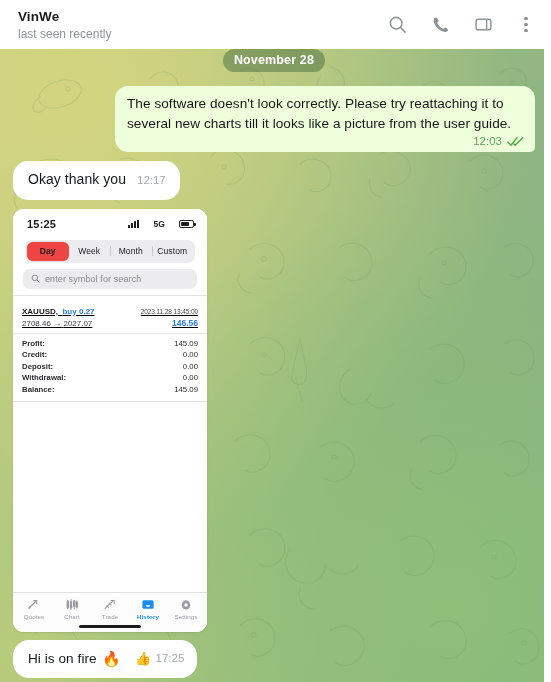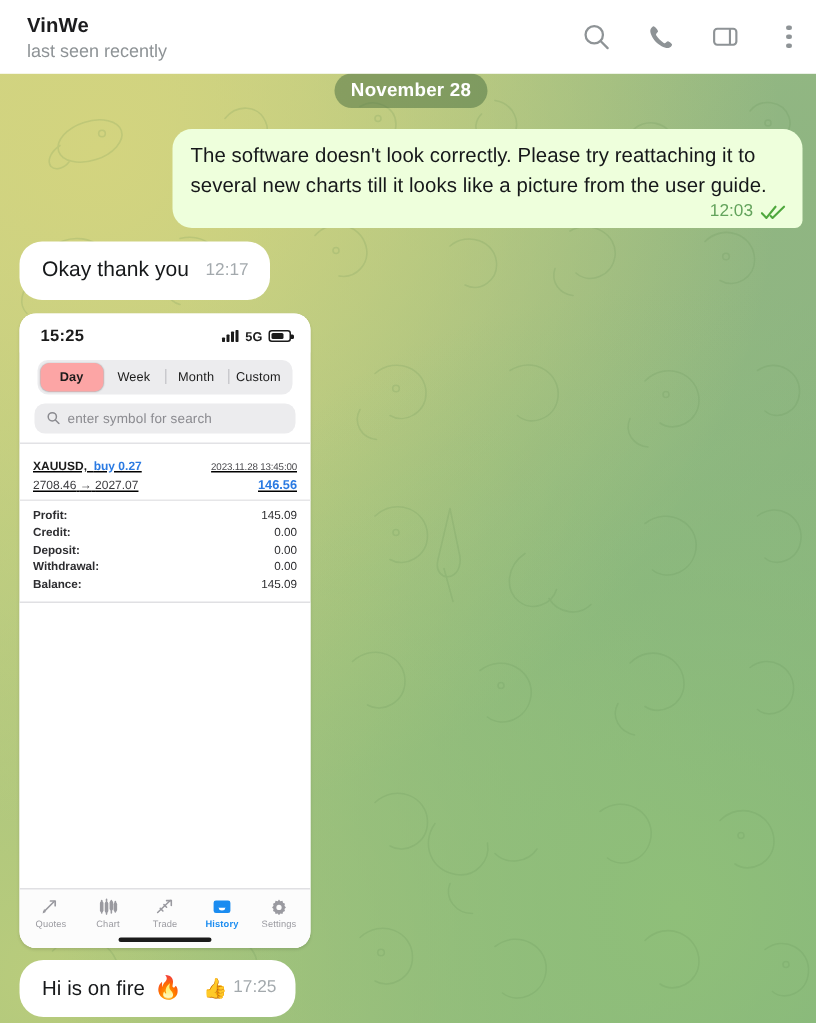--- a/index.html
+++ b/index.html
@@ -95,42 +95,42 @@
     background: #ffffff;
     display: flex; flex-direction: column;
     font-family: "Liberation Sans", sans-serif;
   }
   .ph-status {
     display: flex; align-items: center; justify-content: space-between;
     padding: 9px 13px 5px 14px;
     background: #ffffff;
   }
   .ph-time { font-size: 11px; font-weight: bold; color: #1b1b1b; letter-spacing: .2px; }
-  .ph-status-right { display: flex; align-items: center; gap: 4px; }
+  .ph-status-right { display: flex; align-items: center; gap: 14px; }
   .sig { display: flex; align-items: flex-end; gap: 1px; height: 8px; }
   .sig i { width: 2px; background: #1b1b1b; display: block; border-radius: .5px; }
   .sig i:nth-child(1){ height: 3px; } .sig i:nth-child(2){ height: 5px; }
   .sig i:nth-child(3){ height: 6.5px; } .sig i:nth-child(4){ height: 8px; }
   .net { font-size: 8.5px; font-weight: bold; color: #1b1b1b; letter-spacing: .1px; }
   .batt { width: 15px; height: 8px; border: 1px solid #1b1b1b; border-radius: 2.2px; position: relative; padding: 1px; }
   .batt::after { content:""; position:absolute; right:-2.5px; top:2.2px; width:1.5px; height:3px; background:#1b1b1b; border-radius:0 1px 1px 0; }
   .batt i { display:block; height:100%; width:72%; background:#1b1b1b; border-radius:1px; }
 
   .seg-wrap { padding: 5px 11px 6px; display: flex; justify-content: center; }
   .seg {
     display: flex; align-items: center;
     background: #ececee; border-radius: 7px; padding: 2px;
     width: 100%; max-width: 170px;
   }
   .seg-item {
     flex: 1; text-align: center; font-size: 8.5px; color: #1b1b1b;
     padding: 4px 0 5px; border-radius: 6px; letter-spacing: .1px;
     position: relative;
   }
-  .seg-item.active { background: #fca5a5; font-weight: bold; box-shadow: 0 0 1px rgba(0,0,0,.25); }
+  .seg-item.active { background: #ef4444; font-weight: bold; box-shadow: 0 0 1px rgba(0,0,0,.25); }
   .seg-item + .seg-item:not(.after-active)::before {
     content:""; position:absolute; left:0; top:24%; height:52%; width:1px; background:#c9c9cd;
   }
 
   .ph-search {
     margin: 0 10px 6px; background: #ececee; border-radius: 7px;
     display: flex; align-items: center; gap: 5px; padding: 5px 8px;
   }
   .ph-search-text { font-size: 9px; color: #8b8b90; letter-spacing: .1px; }
 

